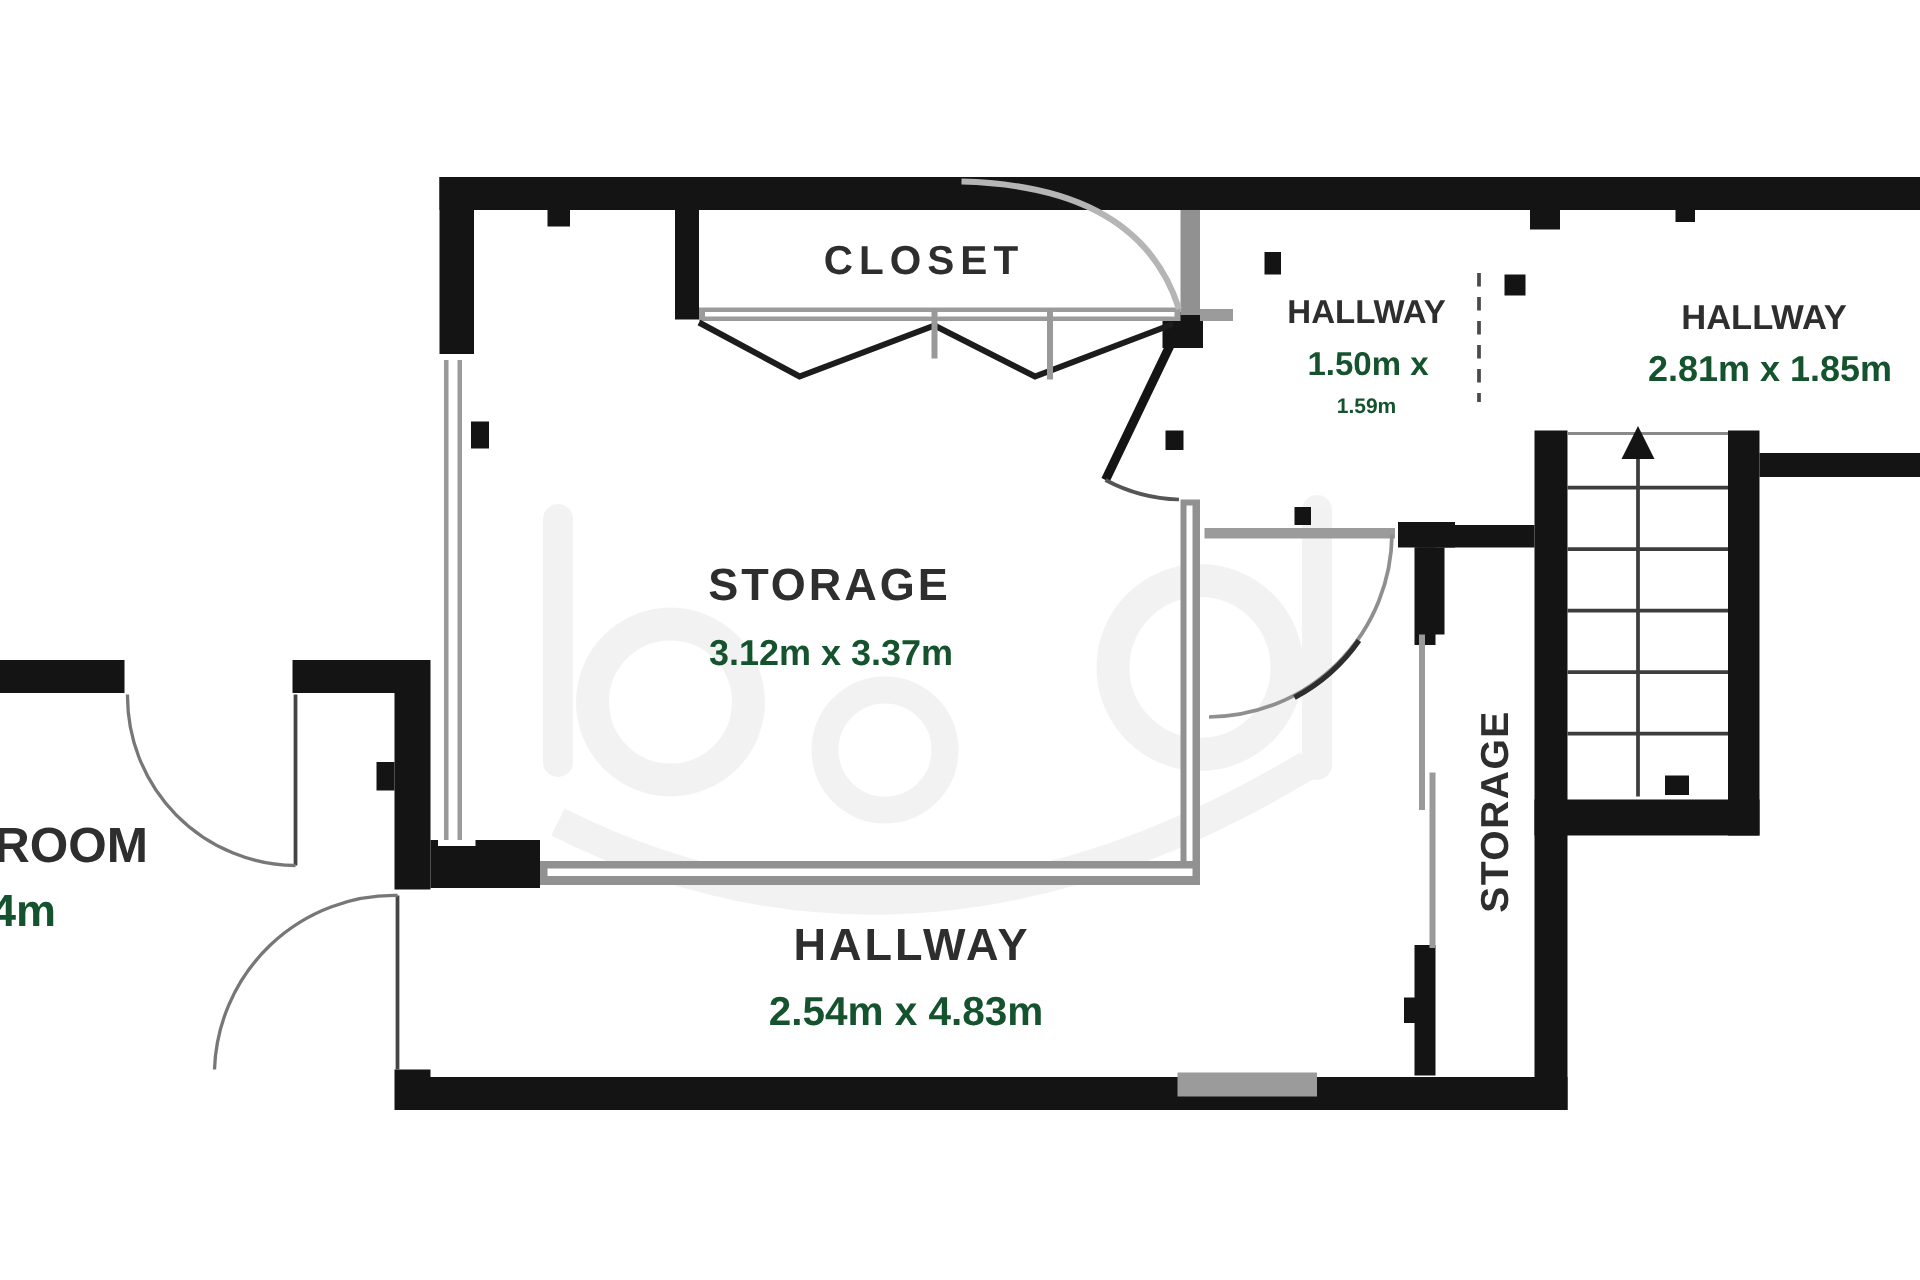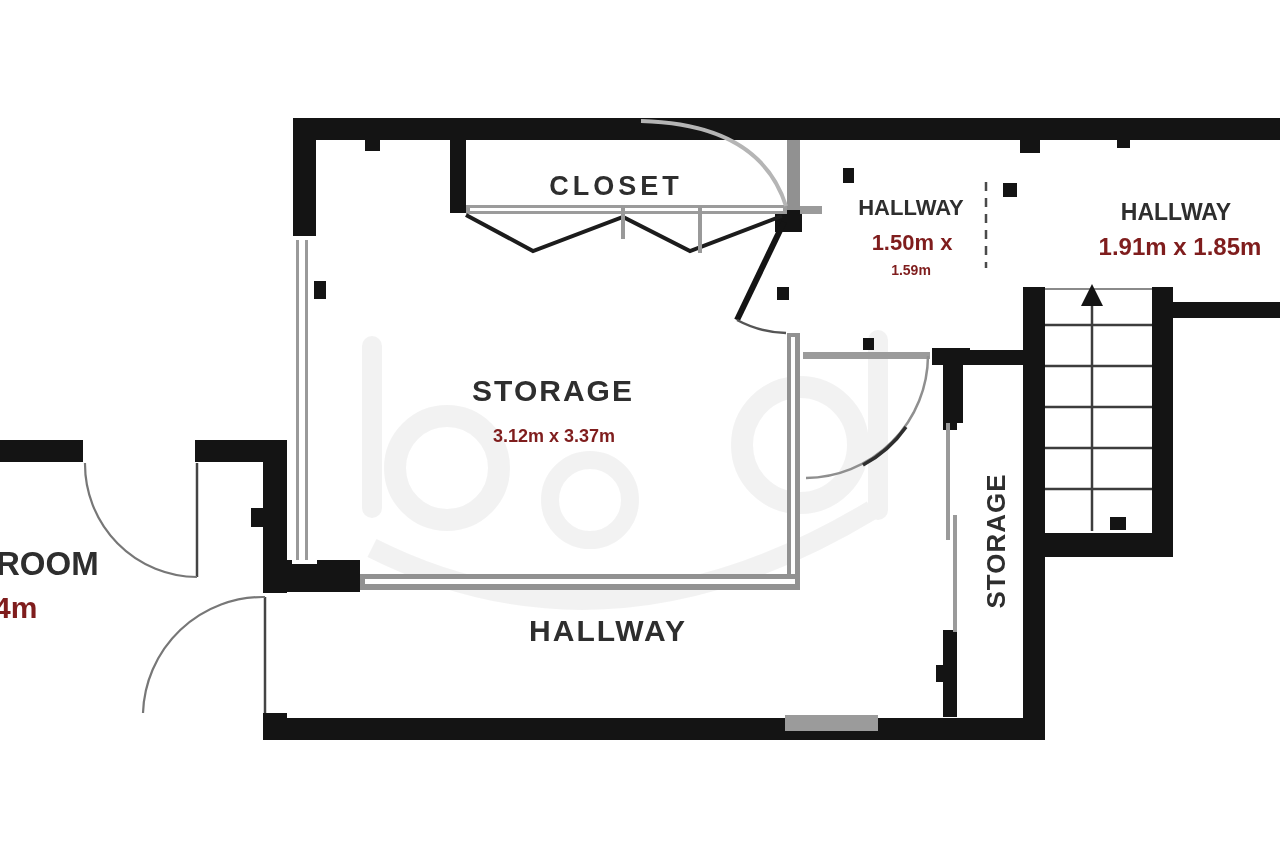--- a/index.html
+++ b/index.html
@@ -5,21 +5,21 @@
   html,body{margin:0;padding:0;background:#fff;}
   #frame{
     position:relative;width:1280px;height:853px;overflow:hidden;
     background:#ffffff;font-family:"Liberation Sans", sans-serif;
   }
   #plan-svg{position:absolute;left:0;top:0;}
   .lbl{
     position:absolute;font-weight:bold;color:#2e2e2e;white-space:nowrap;
     transform:translate(-50%,-50%);line-height:1;
   }
-  .dims{color:#7f1d1d;}
+  .dims{color:#14532d;}
   .lbl-left{transform:translate(0,-50%);}
   .rot{transform:translate(-50%,-50%) rotate(-90deg);}
 </style>
 </head>
 <body>
 
 <div id="frame">
 
   <svg id="plan-svg" width="1280" height="853" viewBox="0 0 1280 853">
 
@@ -125,32 +125,33 @@
       <path d="M85,463 A113,113 0 0 0 197,577" fill="none" stroke="#777" stroke-width="2.2"></path>
     </g>
     <g>
       <line x1="265" y1="597" x2="265" y2="713" stroke="#444" stroke-width="2.5"></line>
       <path d="M265,597 A120,120 0 0 0 143,713" fill="none" stroke="#777" stroke-width="2.2"></path>
     </g>
 
     <line x1="986" y1="182" x2="986" y2="268" stroke="#4a4a4a" stroke-width="2.5" stroke-dasharray="9 7"></line>
   </svg>
 
-  <div class="lbl" style="left:616px;top:174px;font-size:27px;letter-spacing:4px;margin-top:12px;">CLOSET</div>
+  <div class="lbl" style="left:616px;top:174px;font-size:27px;letter-spacing:4px;">CLOSET</div>
 
   <div class="lbl" style="left:553px;top:391px;font-size:30px;letter-spacing:2px;">STORAGE</div>
-  <div class="lbl dims" style="left:554px;top:436px;font-size:18px;">3.12m x 3.37m</div>
+  <div class="lbl dims" style="left:554px;top:436px;font-size:24px;">3.12m x 3.37m</div>
 
   <div class="lbl" style="left:911px;top:208px;font-size:22px;">HALLWAY</div>
   <div class="lbl dims" style="left:912px;top:243px;font-size:22px;">1.50m x</div>
   <div class="lbl dims" style="left:911px;top:270px;font-size:14px;">1.59m</div>
 
   <div class="lbl" style="left:1176px;top:212px;font-size:23px;">HALLWAY</div>
-  <div class="lbl dims" style="left:1180px;top:247px;font-size:24px;">1.91m x 1.85m</div>
+  <div class="lbl dims" style="left:1180px;top:247px;font-size:24px;">2.81m x 1.85m</div>
 
   <div class="lbl" style="left:608px;top:631px;font-size:30px;letter-spacing:2px;">HALLWAY</div>
+  <div class="lbl dims" style="left:604px;top:675px;font-size:27px;">2.54m x 4.83m</div>
 
   <div class="lbl rot" style="left:996px;top:541px;font-size:26px;letter-spacing:1px;">STORAGE</div>
 
   <div class="lbl lbl-left" style="left:-4px;top:563px;font-size:33px;">ROOM</div>
   <div class="lbl lbl-left dims" style="left:-6px;top:608px;font-size:30px;">4m</div>
 
 </div>
 
 </body></html>

